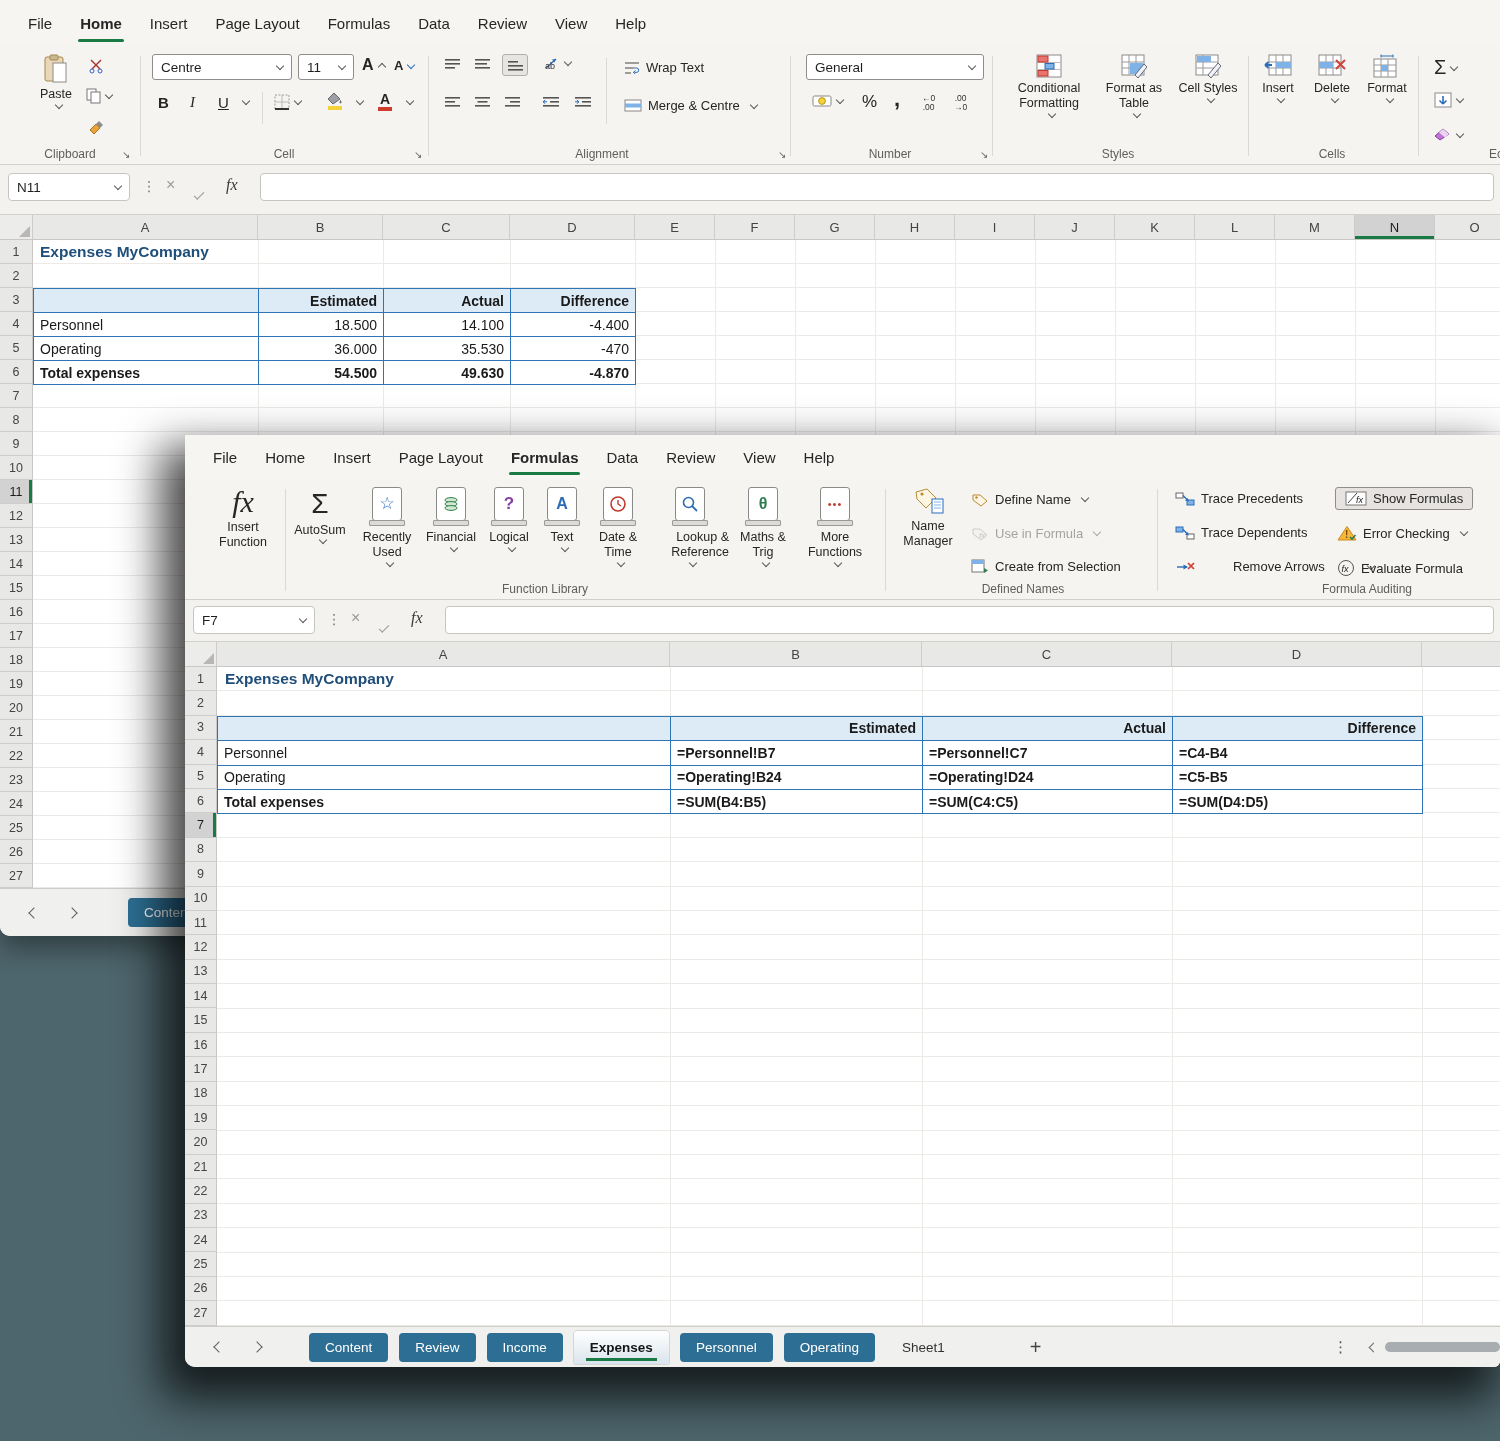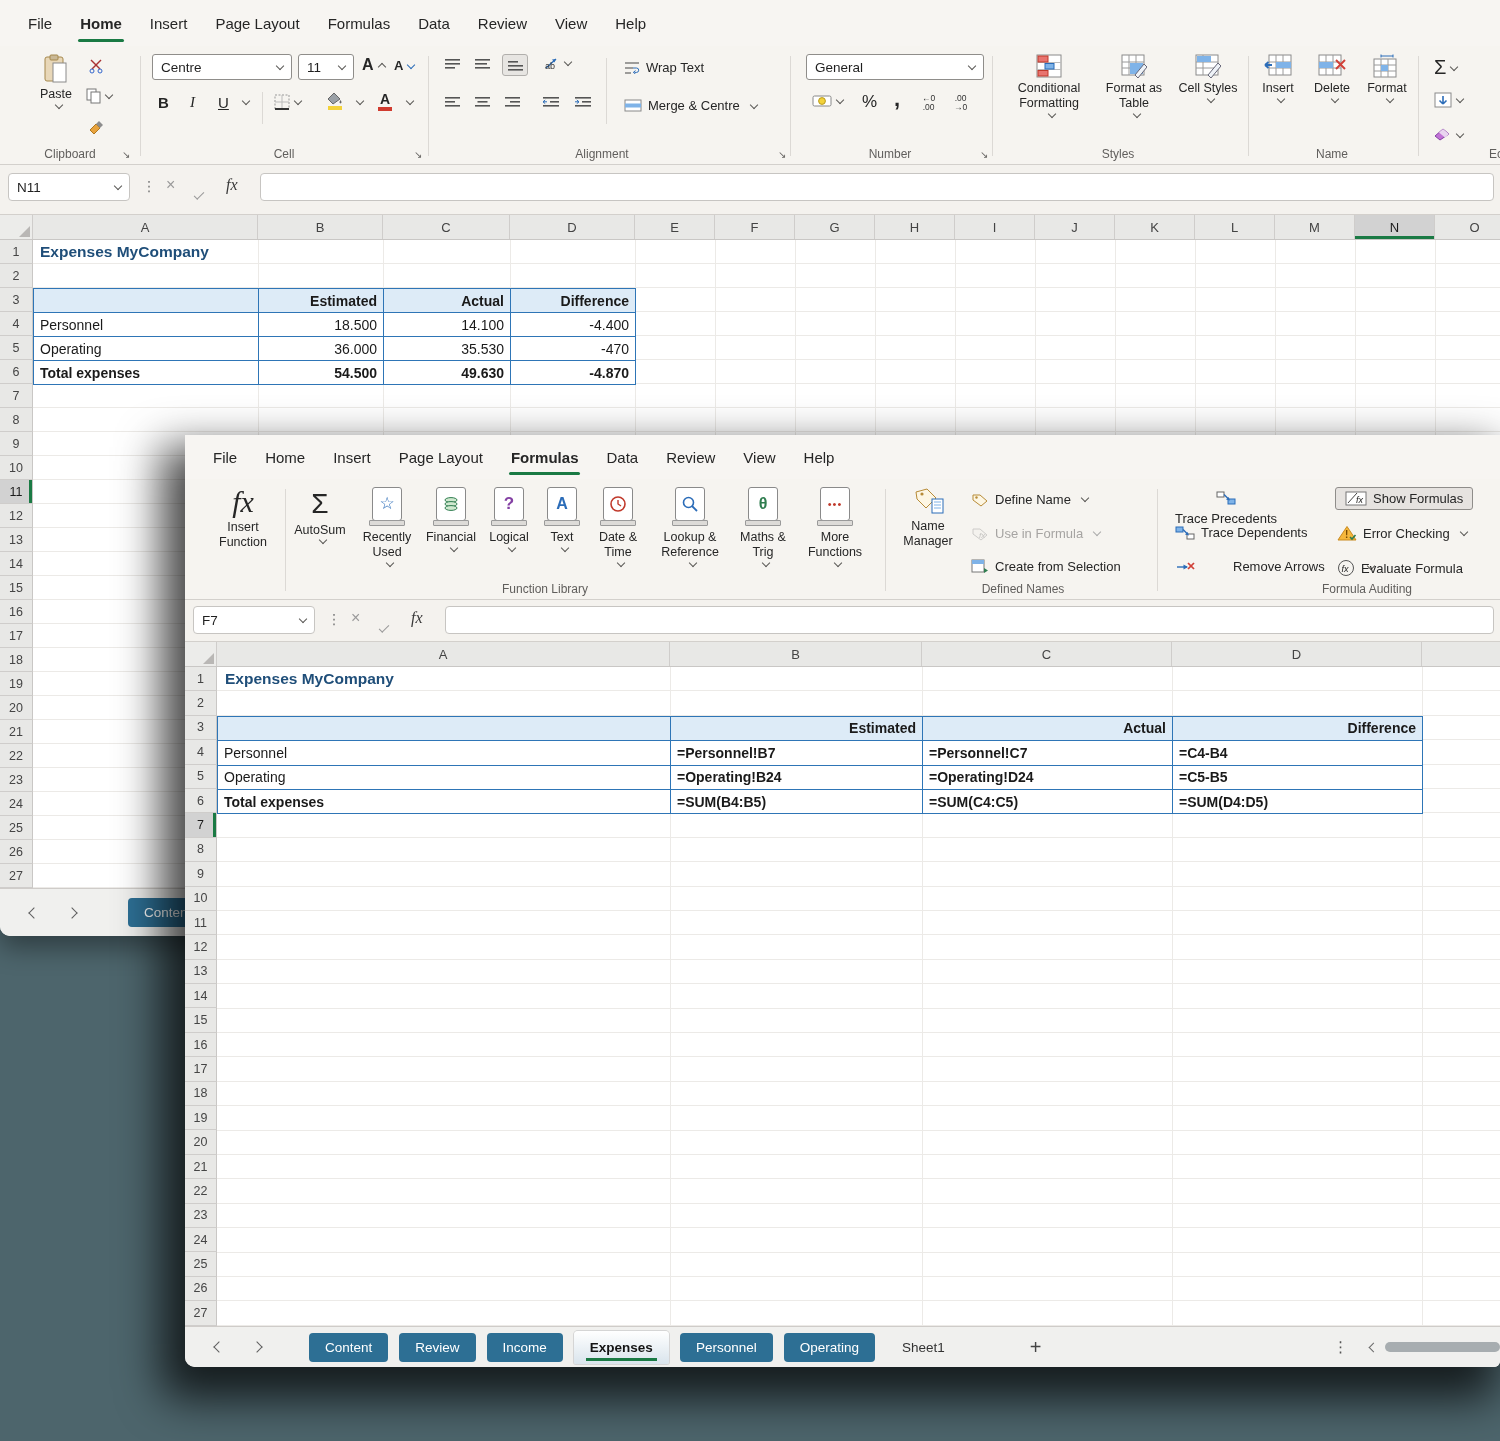--- a/index.html
+++ b/index.html
@@ -395,21 +395,21 @@
           <svg width="28" height="24">
             <path d="M8 2 h12 M8 0.5 v3 M20 0.5 v3" stroke="#2b6cb8" fill="none"></path>
             <rect x="1" y="5" width="22" height="18" fill="#fff" stroke="#8a8a8a"></rect>
             <path d="M1 11 h22 M1 17 h22 M8 5 v18 M15 5 v18" stroke="#9a9a9a" fill="none"></path>
             <rect x="8" y="11" width="7" height="6" fill="#7fb3e8"></rect>
           </svg>
         </span>
       <span class="lbl">Format</span>
         <span class="chv"></span>
     </div>
-    <div class="glabel" style="left:1332px;">Name</div>
+    <div class="glabel" style="left:1332px;">Cells</div>
     <div class="gdiv" style="left:1418px;"></div>
 
     <div class="ibtn" style="left:1434px;top:10px;font-size:20px;">Σ<span class="chv"></span></div>
     <div class="ibtn" style="left:1434px;top:46px;">
         <svg width="18" height="16">
           <rect x="1" y="1" width="16" height="14" fill="#fff" stroke="#8a8a8a"></rect>
           <path d="M9 4 v8 M9 12 l-3.5 -3.5 M9 12 l3.5 -3.5" stroke="#2b6cb8" stroke-width="1.6" fill="none"></path>
         </svg>
         <span class="chv"></span>
       </div>
@@ -591,21 +591,21 @@
     <div class="fnitem" style="left:404px;width:58px;">
       <span class="bk">
           <svg width="18" height="18">
             <circle cx="9" cy="9" r="7" fill="#fff" stroke="#c0392b" stroke-width="1.6"></circle>
             <path d="M9 5 V9 L12 11" stroke="#c0392b" stroke-width="1.4" fill="none"></path>
           </svg>
         </span>
       <span class="lbl">Date &amp; Time</span>
         <span class="chv"></span>
     </div>
-    <div class="fnitem" style="left:466px;width:78px;">
+    <div class="fnitem" style="left:466px;width:78px;text-align:right;">
       <span class="bk">
           <svg width="18" height="18">
             <circle cx="7.5" cy="7.5" r="5" fill="none" stroke="#2b6cb8" stroke-width="1.6"></circle>
             <line x1="11" y1="11" x2="16" y2="16" stroke="#2b6cb8" stroke-width="1.8"></line>
           </svg>
         </span>
       <span class="lbl">Lookup &amp; Reference</span>
         <span class="chv"></span>
     </div>
     <div class="fnitem" style="left:548px;width:60px;">
@@ -656,21 +656,21 @@
       <svg width="18" height="15">
           <rect x="1" y="1" width="12" height="12" fill="#fff" stroke="#777"></rect>
           <rect x="1" y="1" width="12" height="4" fill="#7fb3e8"></rect>
           <path d="M13 9 l4 2.5 l-4 2.5 Z" fill="#2f7d4f"></path>
         </svg>
       <span>Create from Selection</span>
     </div>
     <div class="glabel" style="left:838px;">Defined Names</div>
     <div class="gdiv" style="left:972px;"></div>
 
-    <div class="sb" style="left:990px;top:12px;flex-direction:column;">
+    <div class="sb" style="left:990px;top:12px;">
       <svg width="20" height="14">
           <rect x="1" y="1" width="7" height="5" fill="#fff" stroke="#666"></rect>
           <rect x="12" y="8" width="7" height="5" fill="#7fb3e8" stroke="#2b6cb8"></rect>
           <line x1="8" y1="3.5" x2="13" y2="8.5" stroke="#2b6cb8" stroke-width="1.4"></line>
           <path d="M14 9.5 l-4 -1 l2.6 -2.6 Z" fill="#2b6cb8"></path>
         </svg>
       <span>Trace Precedents</span>
     </div>
     <div class="sb" style="left:990px;top:46px;">
       <svg width="20" height="14">

